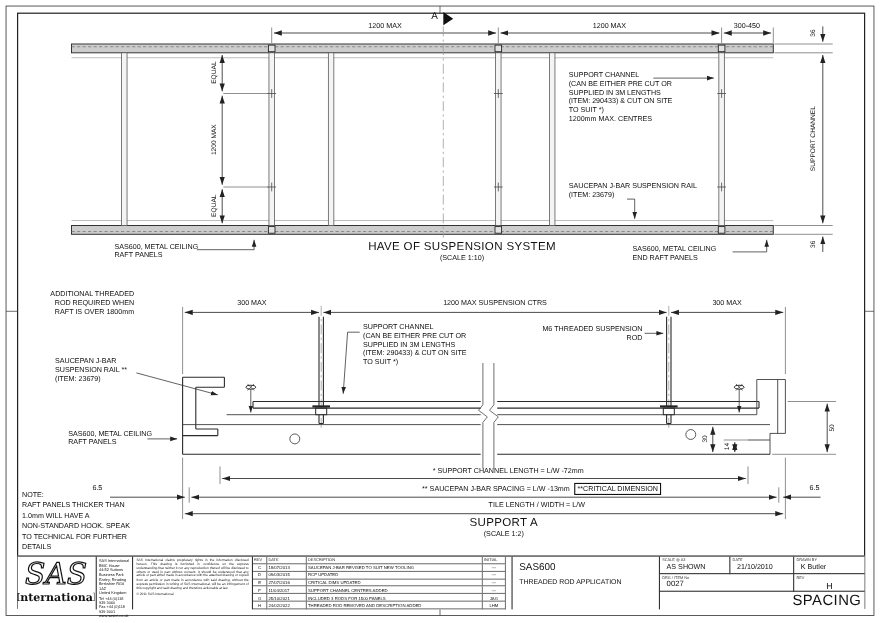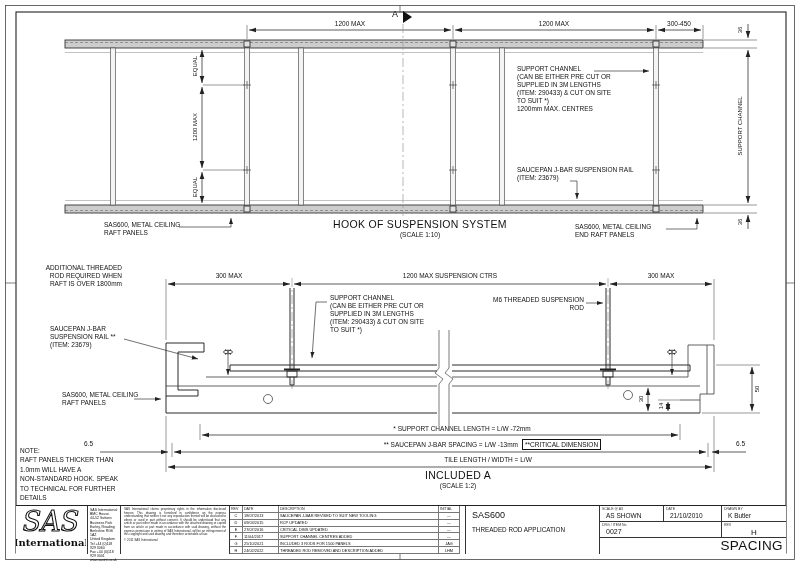--- a/index.html
+++ b/index.html
@@ -218,21 +218,21 @@
 SUPPLIED IN 3M LENGTHS
 (ITEM: 290433) &amp; CUT ON SITE
 TO SUIT *)
 1200mm MAX. CENTRES</div>
 <div class="lbl" style="left:517px;top:166px">SAUCEPAN J-BAR SUSPENSION RAIL
 (ITEM: 23679)</div>
 <div class="lbl" style="left:104px;top:221px">SAS600, METAL CEILING
 RAFT PANELS</div>
 <div class="lbl" style="left:575px;top:223px">SAS600, METAL CEILING
 END RAFT PANELS</div>
-<div class="lbl c t1" style="left:420px;top:218px">HOOK OF SUSPENSION SYSTEM</div>
+<div class="lbl c t1" style="left:420px;top:218px">HAVE OF SUSPENSION SYSTEM</div>
 <div class="lbl c" style="left:420px;top:231px">(SCALE 1:10)</div>
 
 <div class="lbl r" style="left:30px;top:264px;width:92px">ADDITIONAL THREADED
 ROD REQUIRED WHEN
 RAFT IS OVER 1800mm</div>
 <div class="lbl c" style="left:229px;top:272px">300 MAX</div>
 <div class="lbl c" style="left:450px;top:272px">1200 MAX SUSPENSION CTRS</div>
 <div class="lbl c" style="left:661px;top:272px">300 MAX</div>
 <div class="lbl" style="left:330px;top:294px">SUPPORT CHANNEL
 (CAN BE EITHER PRE CUT OR
@@ -248,21 +248,21 @@
 RAFT PANELS</div>
 <div class="lbl v" style="left:758px;top:389px">50</div>
 <div class="lbl v" style="left:642px;top:399px">30</div>
 <div class="lbl v" style="left:662px;top:406px">14</div>
 <div class="lbl" style="left:84px;top:440px">6.5</div>
 <div class="lbl" style="left:736px;top:440px">6.5</div>
 <div class="lbl c" style="left:462px;top:425px">* SUPPORT CHANNEL LENGTH = L/W -72mm</div>
 <div class="lbl" style="left:200px;top:441px;width:318px;text-align:right">** SAUCEPAN J-BAR SPACING = L/W -13mm</div>
 <div class="lbl box" style="left:522px;top:439px">**CRITICAL DIMENSION</div>
 <div class="lbl c" style="left:488px;top:456px">TILE LENGTH / WIDTH = L/W</div>
-<div class="lbl c t1" style="left:458px;top:469px">INCLUDED A</div>
+<div class="lbl c t1" style="left:458px;top:469px">SUPPORT A</div>
 <div class="lbl c" style="left:458px;top:482px">(SCALE 1:2)</div>
 <div class="lbl" style="left:20px;top:446px;line-height:1.45">NOTE:
 RAFT PANELS THICKER THAN
 1.0mm WILL HAVE A
 NON-STANDARD HOOK. SPEAK
 TO TECHNICAL FOR FURTHER
 DETAILS</div>
 
 <div id="tb">
 

